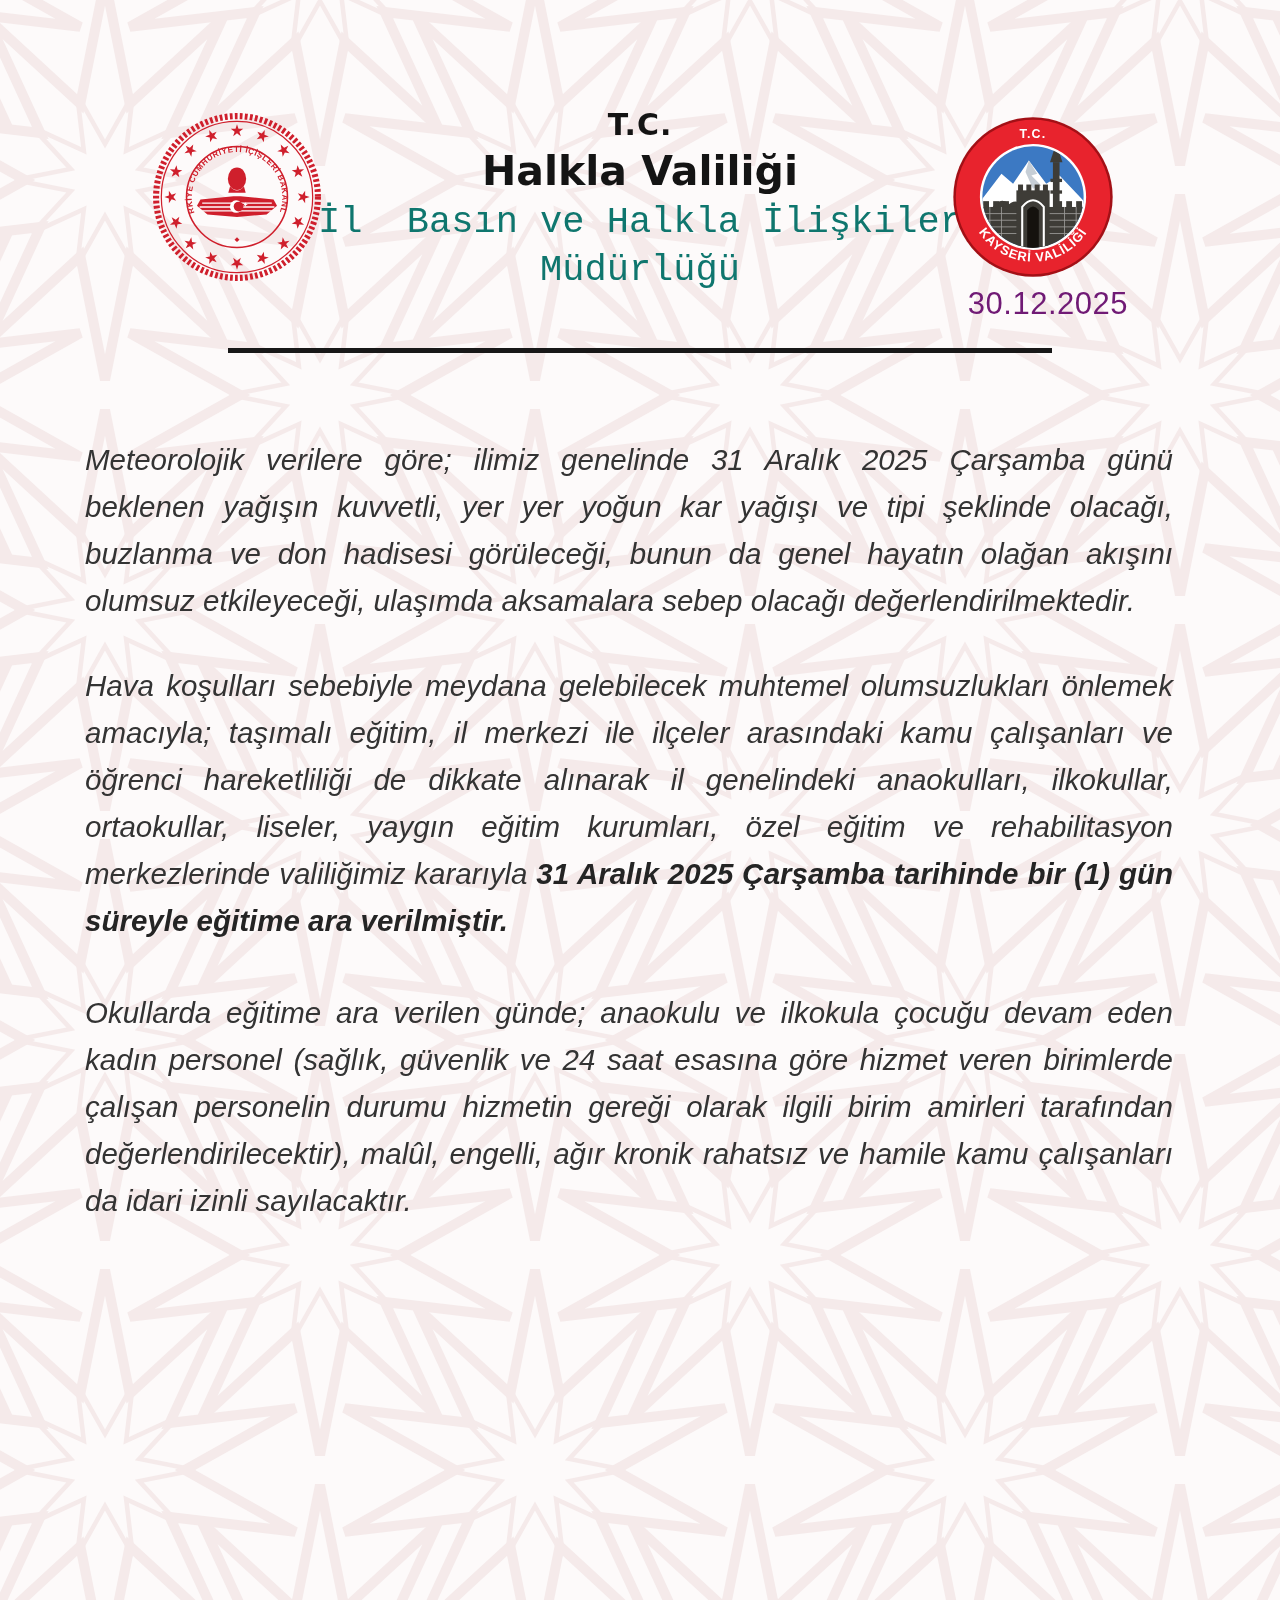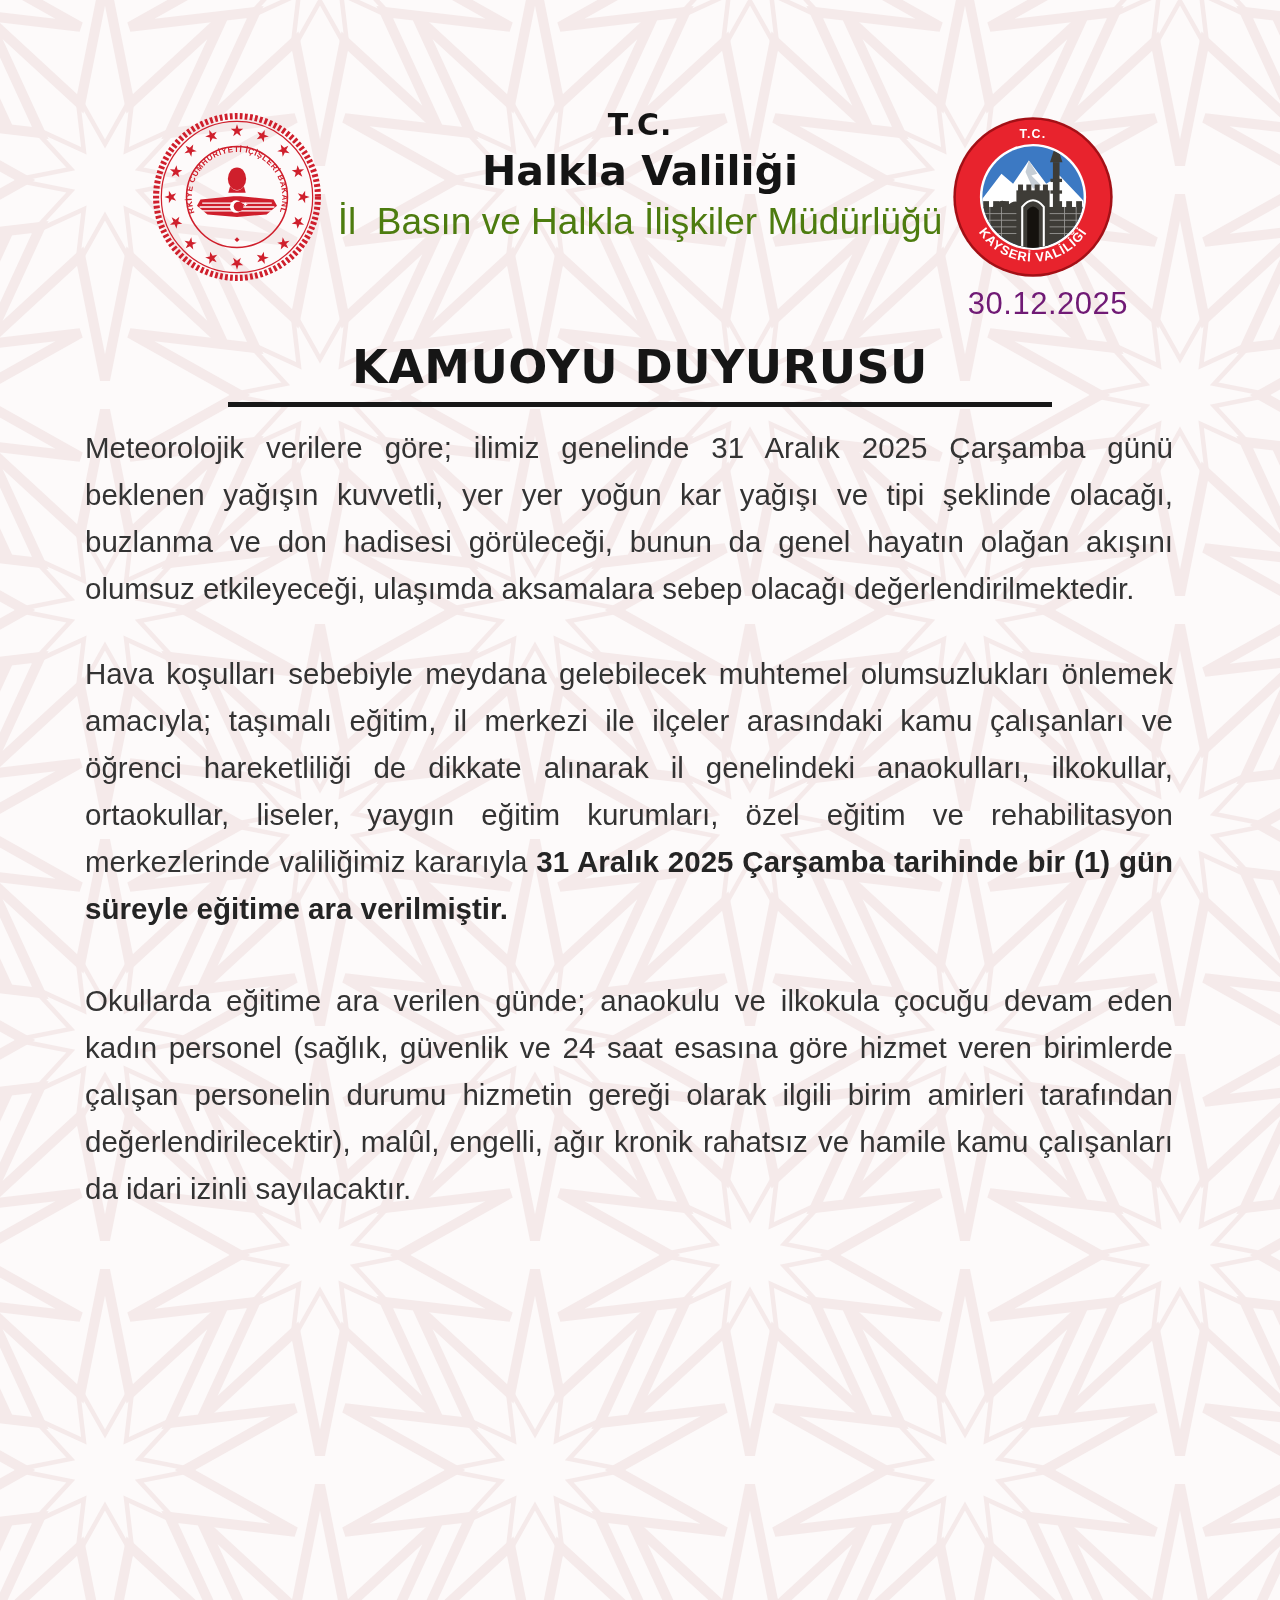--- a/index.html
+++ b/index.html
@@ -14,36 +14,36 @@
   .bg { position:absolute; inset:0; z-index:0; }
   .content { position:absolute; inset:0; z-index:1; }
 
   .logo { position:absolute; }
   .logo-left  { left:150px; top:110px; width:174px; height:174px; }
   .logo-right { left:950px; top:114px; width:166px; height:166px; }
 
   .org { position:absolute; left:300px; top:106px; width:680px; text-align:center; color:#141414; }
   .org-tc   { font-family:"DejaVu Sans", sans-serif; font-weight:800; font-size:30px; line-height:38px; letter-spacing:1px; }
   .org-name { font-family:"DejaVu Sans", sans-serif; font-weight:800; font-size:41px; line-height:54px; }
-  .org-dept { font-weight:400; font-size:37px; line-height:48px; color:#4d7c0f; }
+  .org-dept { font-weight:400; font-size:37px; line-height:48px; color:#0f766e;font-family:Liberation Mono, monospace; }
 
   .date { position:absolute; top:286px; right:152px; font-size:31px; color:#701a75; letter-spacing:0.5px; }
 
   .title-block { position:absolute; top:340px; left:0; width:100%; text-align:center; }
   .title-block h1 {
     margin:0;
     font-family:"DejaVu Sans", sans-serif;
     font-weight:800;
     font-size:46px; line-height:54px;
     letter-spacing:0.5px;
     color:#161616;
   }
   .rule { width:824px; height:5px; background:#181818; margin:8px auto 0; }
 
-  main { position:absolute; top:424px; left:85px; width:1088px; }
+  main { position:absolute; top:436px; left:85px; width:1088px;font-style:italic; }
   main p {
     margin:0 0 38px 0;
     font-size:29.5px;
     line-height:47px;
     text-align:justify;
     color:#333333;
   }
   main p.p2 { margin-bottom:45px; }
   main p.p3 { margin-bottom:23px; }
   main p.closing { text-align:left; margin-bottom:0; }
@@ -180,21 +180,20 @@
       </g>
       <text x="100" y="29" text-anchor="middle" fill="#ffffff" font-family="Liberation Sans, sans-serif" font-size="15" font-weight="bold" letter-spacing="1.5">T.C.</text>
       <text font-family="Liberation Sans, sans-serif" font-size="15.5" font-weight="bold" fill="#ffffff" letter-spacing="1.2">
         <textPath href="#kvArc" startOffset="50%" text-anchor="middle">KAYSERİ VALİLİĞİ</textPath>
       </text>
     </svg>
 
     <div class="date">30.12.2025</div>
 
     <div class="title-block">
-      <h1>KAMUOYU DUYURUSU</h1>
       <div class="rule"></div>
     </div>
 
     <main>
       <p class="p1">Meteorolojik verilere göre; ilimiz genelinde 31 Aralık 2025 Çarşamba günü beklenen yağışın kuvvetli, yer yer yoğun kar yağışı ve tipi şeklinde olacağı, buzlanma ve don hadisesi görüleceği, bunun da genel hayatın olağan akışını olumsuz etkileyeceği, ulaşımda aksamalara sebep olacağı değerlendirilmektedir.</p>
       <p class="p2"><span>Hava koşulları sebebiyle meydana gelebilecek muhtemel olumsuzlukları önlemek amacıyla; taşımalı eğitim, il merkezi ile ilçeler arasındaki kamu çalışanları ve öğrenci hareketliliği de dikkate alınarak il genelindeki anaokulları, ilkokullar, ortaokullar, liseler, yaygın eğitim kurumları, özel eğitim ve rehabilitasyon merkezlerinde valiliğimiz kararıyla </span><strong class="b">31 Aralık 2025 Çarşamba tarihinde bir (1) gün süreyle eğitime ara verilmiştir.</strong></p>
       <p class="p3">Okullarda eğitime ara verilen günde; anaokulu ve ilkokula çocuğu devam eden kadın personel (sağlık, güvenlik ve 24 saat esasına göre hizmet veren birimlerde çalışan personelin durumu hizmetin gereği olarak ilgili birim amirleri tarafından değerlendirilecektir), malûl, engelli, ağır kronik rahatsız ve hamile kamu çalışanları da idari izinli sayılacaktır.</p>
     </main>
 
   </div>

